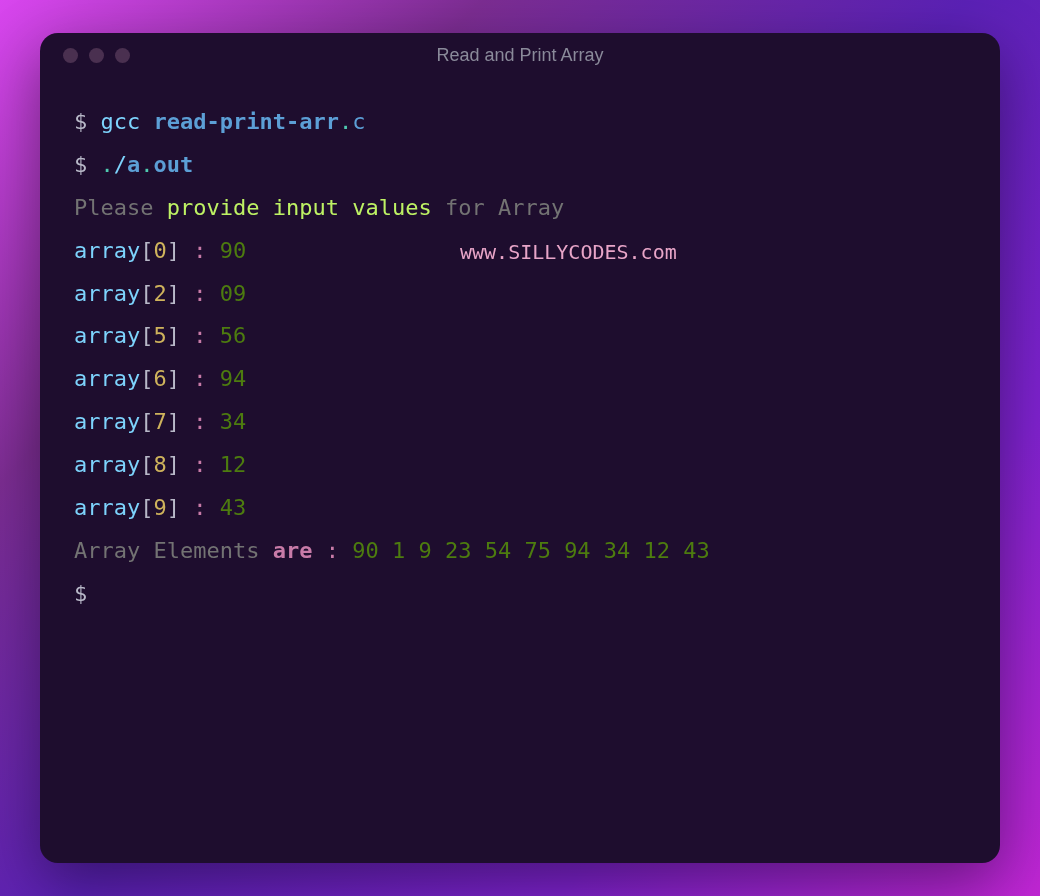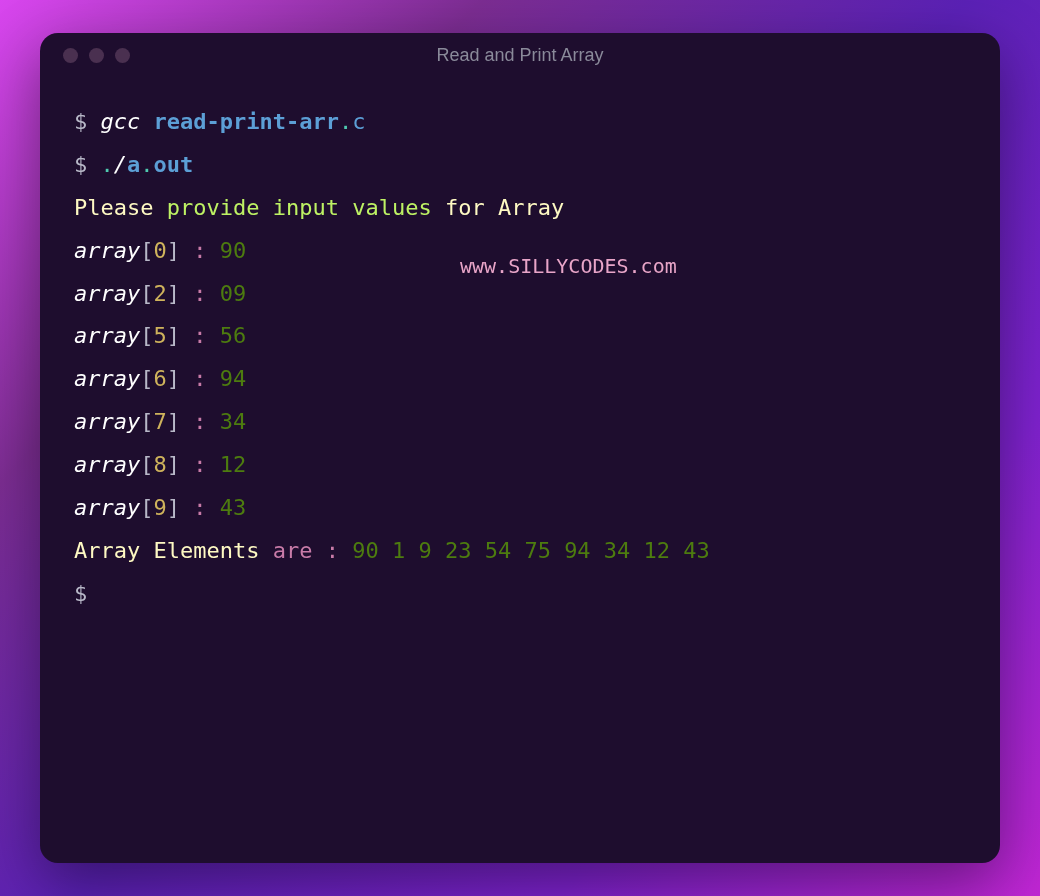--- a/index.html
+++ b/index.html
@@ -54,34 +54,34 @@
     .terminal-body {
       padding: 24px 34px;
       font-size: 22px;
       line-height: 1.95;
       position: relative;
     }
     .line {
       white-space: pre;
     }
     .t-prompt { color: #b8b8c8; }
-    .t-cmd { color: #ffffff; font-style: italic; }
+    .t-cmd { color: #7dd3fc; }
     .t-arg { color: #5c9fd6; font-weight: bold; }
     .t-dot { color: #4fc9b0; }
     .t-ext { color: #5c9fd6; }
-    .t-word1 { color: #fef9c3; }
+    .t-word1 { color: #737373; }
     .t-word2 { color: #bef264; }
     .t-num { color: #4d7c0f; }
     .t-bracket { color: #b8b8c8; }
     .t-idx { color: #cfb35c; }
     .t-colon { color: #c87ba8; }
-    .t-are { color: #c87ba8; }
+    .t-are { color: #c87ba8; font-weight: bold; }
     .watermark {
       position: absolute;
-      top: 170px;
+      top: 156px;
       left: 420px;
       color: #e8a5c8;
       font-size: 20px;
       font-weight: 500;
       font-family: 'SF Mono', monospace;
     }
   </style>
 </head>
 <body>
 

